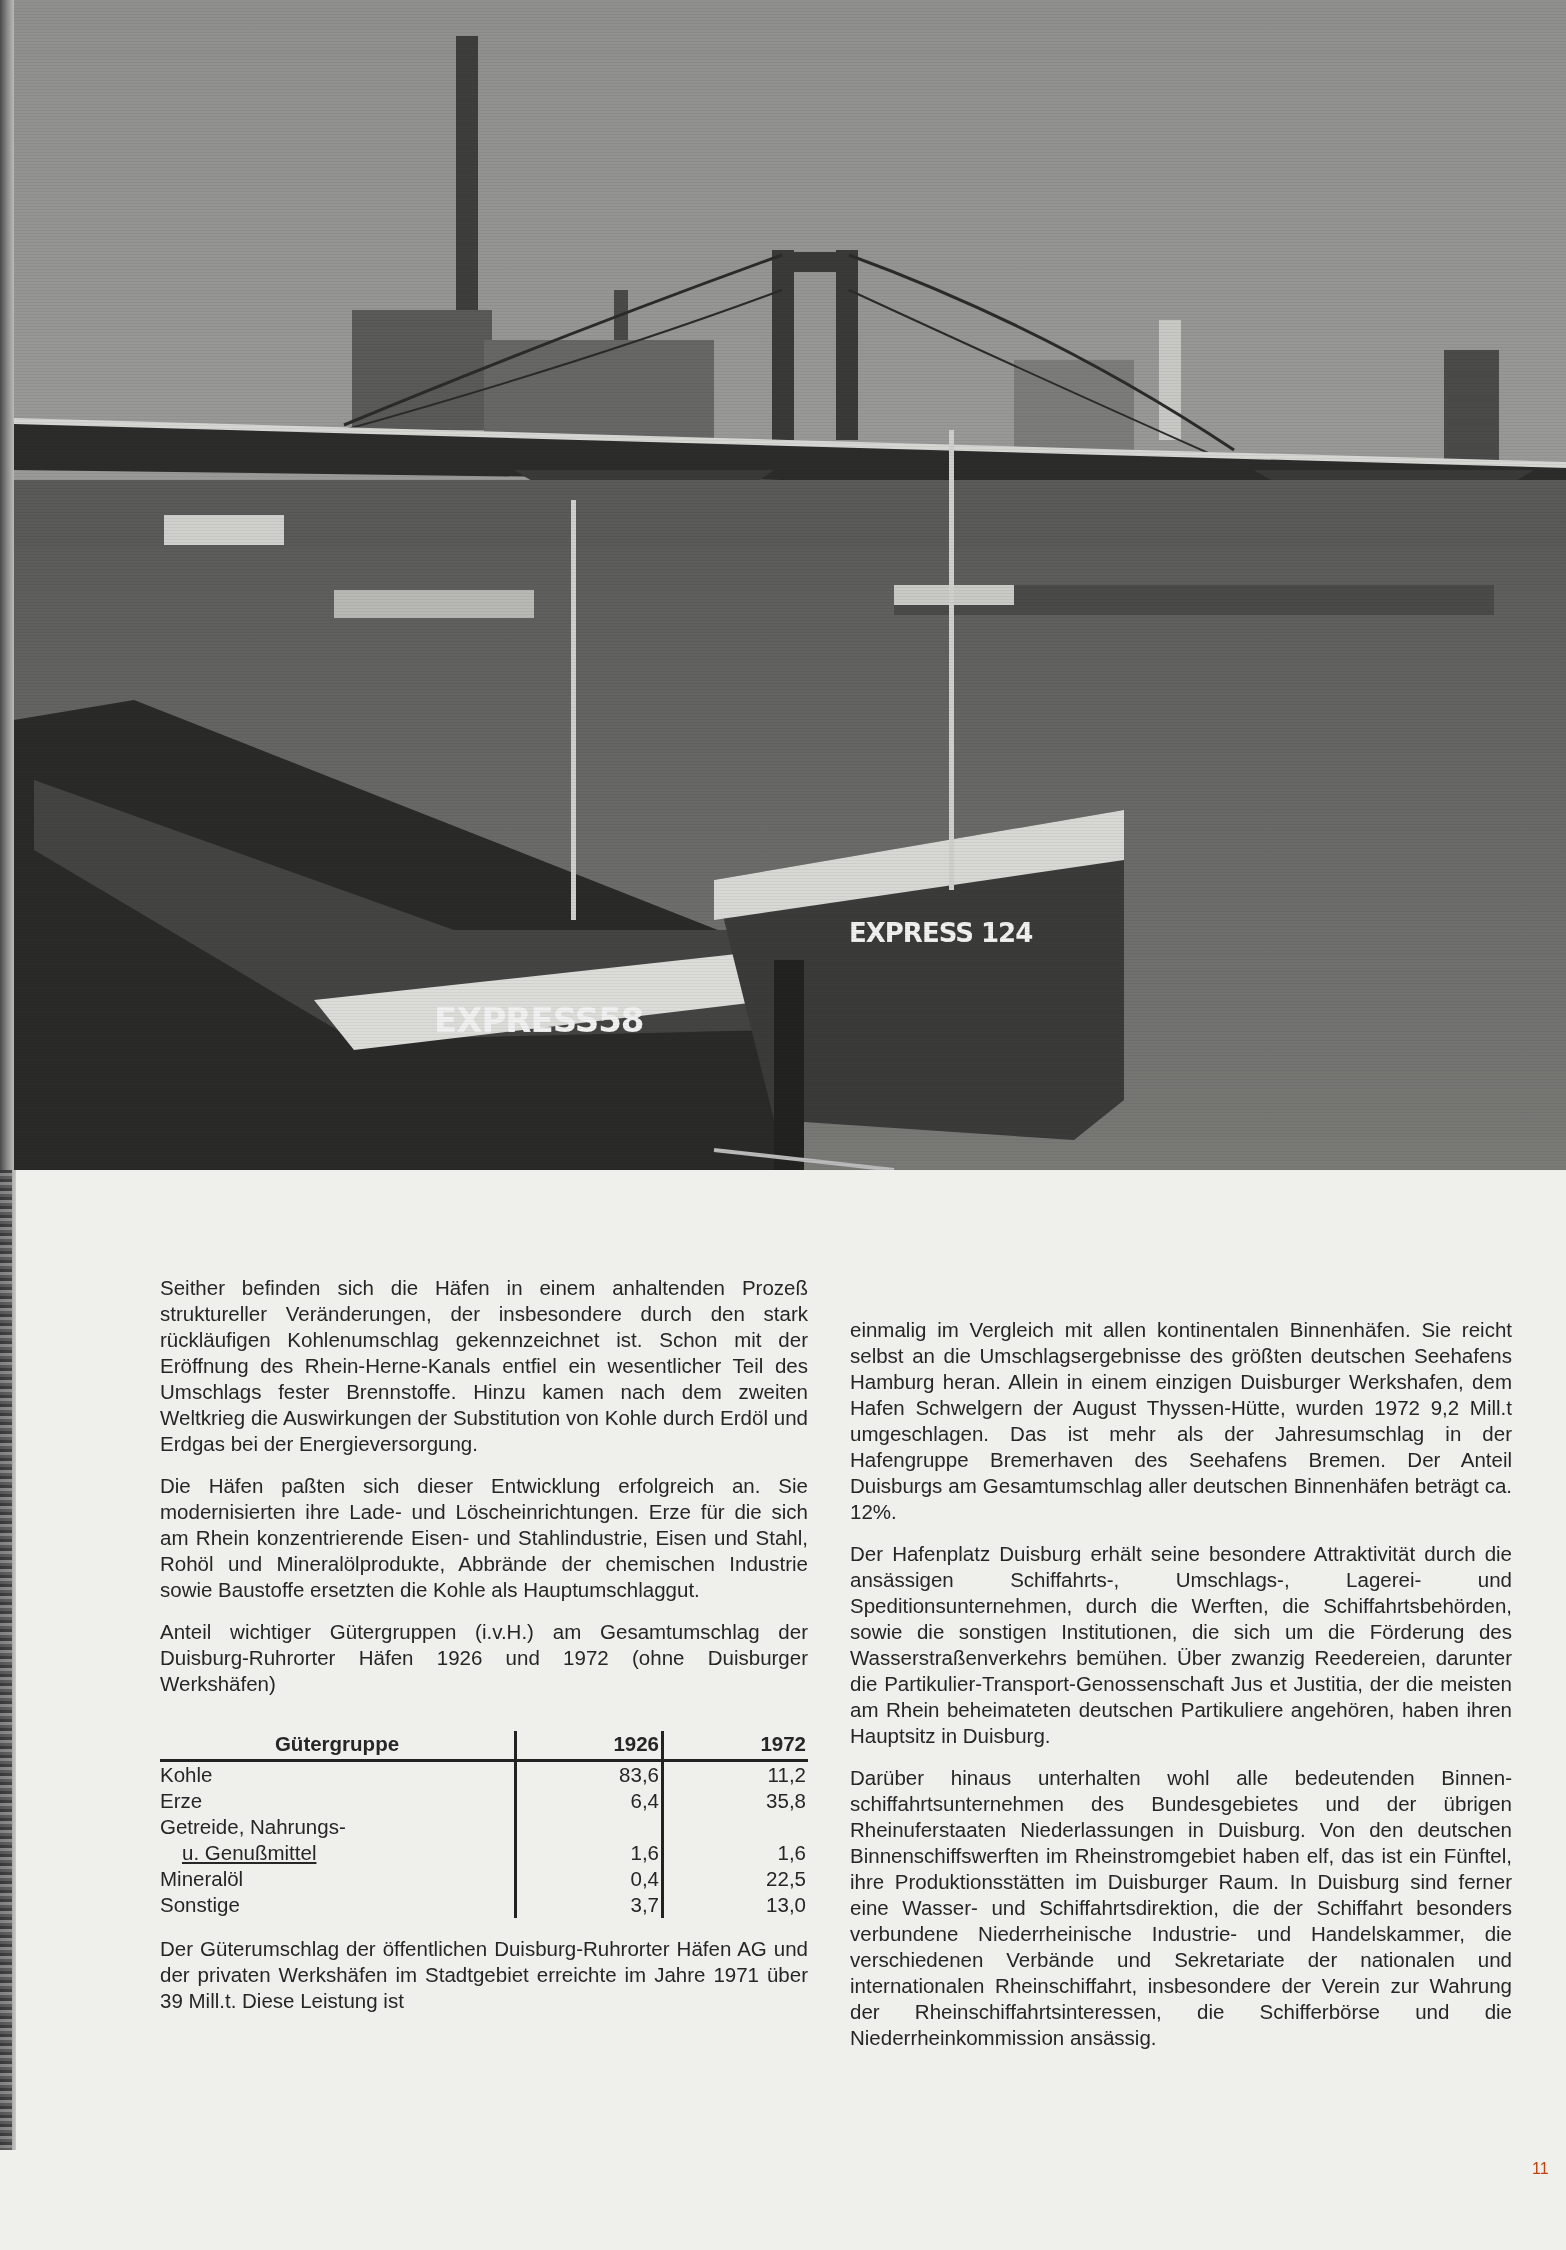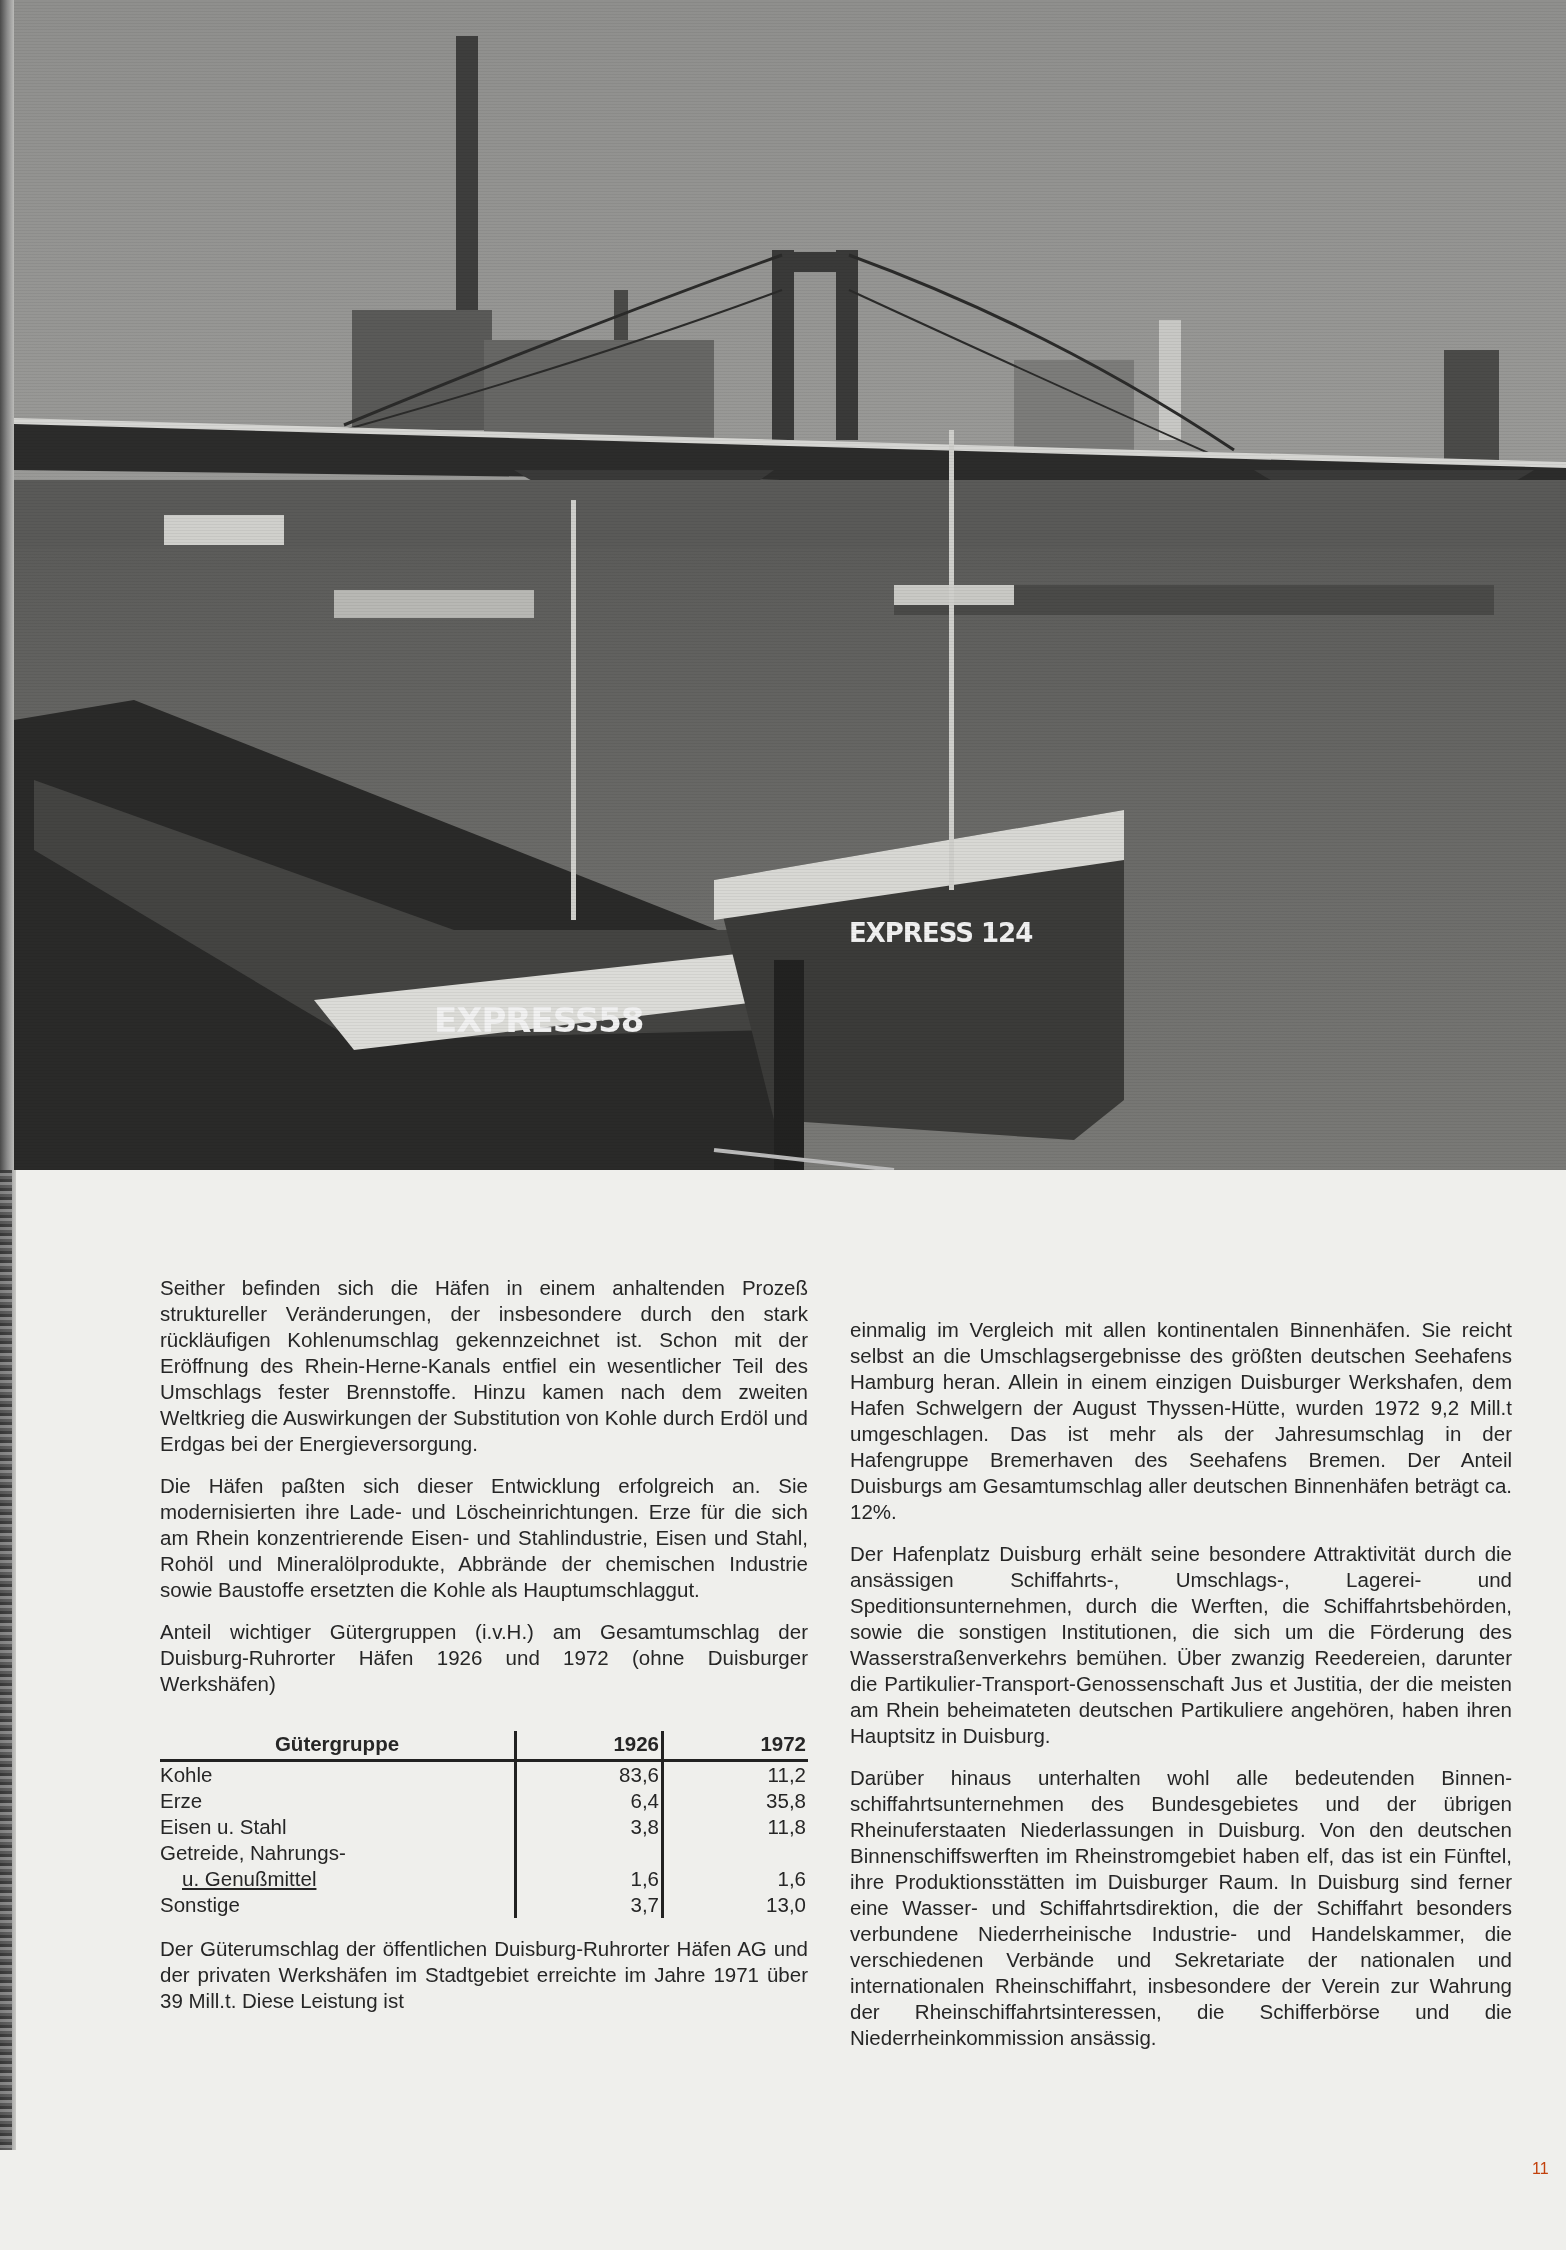--- a/index.html
+++ b/index.html
@@ -145,33 +145,33 @@
         <td>Kohle</td>
         <td class="num vl">83,6</td>
         <td class="num vl">11,2</td>
       </tr>
       <tr>
         <td>Erze</td>
         <td class="num vl">6,4</td>
         <td class="num vl">35,8</td>
       </tr>
       <tr>
-        <td>Eisen u. Stahl</td>
-        <td class="num vl">3,8</td>
-        <td class="num vl">11,8</td>
-      </tr>
-      <tr>
         <td>Getreide, Nahrungs-</td>
         <td class="num vl"></td>
         <td class="num vl"></td>
       </tr>
       <tr>
         <td class="indent">u. Genußmittel</td>
         <td class="num vl">1,6</td>
         <td class="num vl">1,6</td>
+      </tr>
+      <tr>
+        <td>Mineralöl</td>
+        <td class="num vl">0,4</td>
+        <td class="num vl">22,5</td>
       </tr>
       <tr>
         <td>Sonstige</td>
         <td class="num vl">3,7</td>
         <td class="num vl">13,0</td>
       </tr>
     </tbody>
   </table>
 
   <p>Der Güterumschlag der öffentlichen Duisburg-Ruhrorter Häfen AG und der privaten Werkshäfen im Stadtgebiet erreichte im Jahre 1971 über 39 Mill.t. Diese Leistung ist</p>

